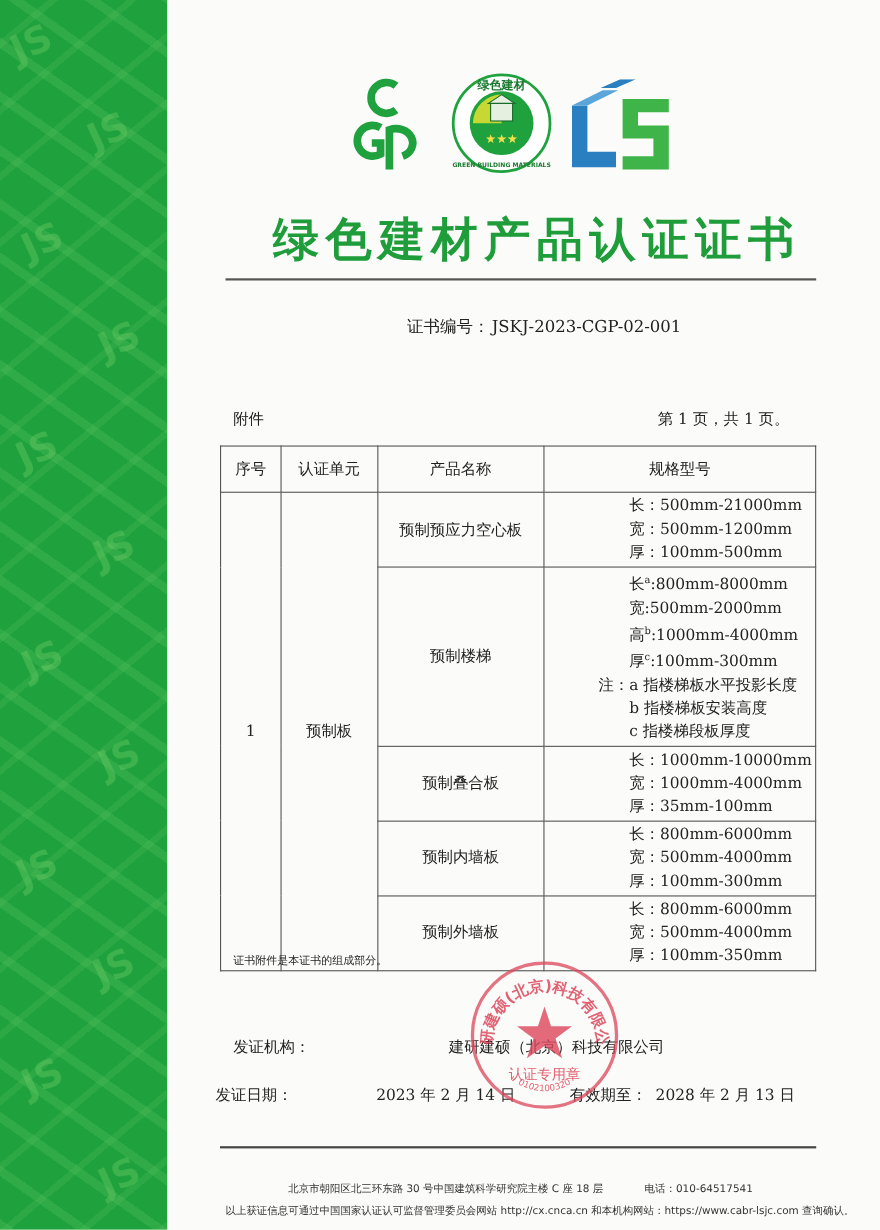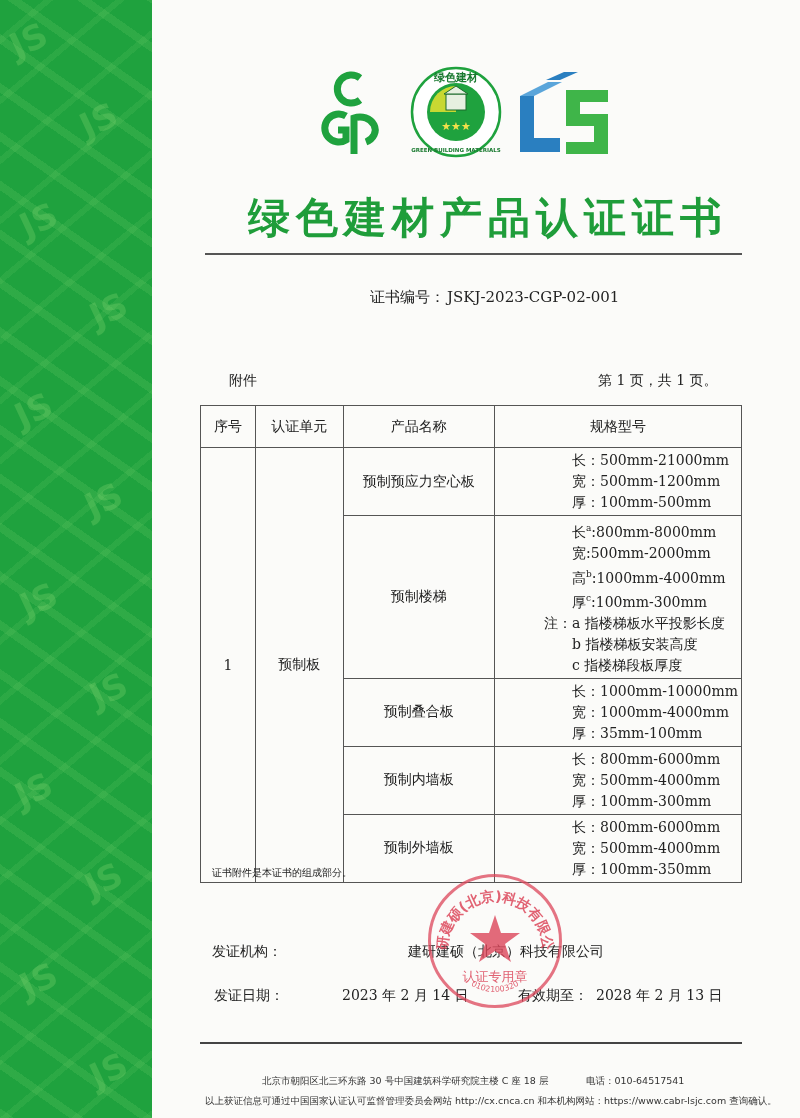--- a/index.html
+++ b/index.html
@@ -24,21 +24,21 @@
   .title {
     position: absolute; top: 190px; left: 228px; width: 520px; text-align: center;
     font-family: "DejaVu Sans", sans-serif; font-weight: bold; font-size: 42px; letter-spacing: 6px;
     color: #1f9d3a;
   }
   .title-rule { position: absolute; top: 253px; left: 205px; width: 537px; height: 2px; background: #555; }
 
   .cert-no { position: absolute; top: 288px; left: 370px; font-size: 15px; color: #222; }
   .cert-no span { margin-right: 2px; }
 
-  .annex-label { position: absolute; top: 372px; left: 229px; font-size: 14px; }
+  .annex-label { position: absolute; top: 372px; left: 212px; font-size: 14px; }
   .page-info { position: absolute; top: 372px; left: 598px; font-size: 14px; }
 
   table.spec {
     position: absolute; top: 405px; left: 200px; width: 542px; border-collapse: collapse;
     font-size: 14px;
   }
   table.spec td, table.spec th { border: 1.3px solid #555; font-weight: normal; vertical-align: middle; }
   table.spec th { height: 42px; text-align: center; font-size: 14px; }
   .col1 { width: 55px; }
   .col2 { width: 88px; }
@@ -48,21 +48,21 @@
   td.spec-cell { padding: 2px 0 2px 17px; }
   .spec-lines { display: inline-block; margin-left: 60px; line-height: 21px; font-size: 14px; }
   .spec-lines div { white-space: nowrap; }
   .note-line { margin-left: -28px; }
   .note-indent { margin-left: 0; }
   sup { font-size: 9px; }
 
   .annex-note { position: absolute; top: 866px; left: 212px; font-size: 10px; }
   .issuer-label { position: absolute; top: 943px; left: 212px; font-size: 14px; }
   .issuer-value { position: absolute; top: 943px; left: 408px; font-size: 14px; }
-  .date-label { position: absolute; top: 987px; left: 214px; font-size: 14px; }
+  .date-label { position: absolute; top: 987px; left: 196px; font-size: 14px; }
   .issue-date { position: absolute; top: 987px; left: 342px; font-size: 14px; }
   .valid-label { position: absolute; top: 987px; left: 518px; font-size: 14px; }
   .valid-date { position: absolute; top: 987px; left: 596px; font-size: 14px; }
 
   .stamp {
     position: absolute; left: 428px; top: 874px; width: 134px; height: 134px; border-radius: 50%;
     border: 3px solid rgba(220,70,90,0.75); pointer-events: none;
   }
   .stamp svg { position: absolute; left: 0; top: 0; }
 

